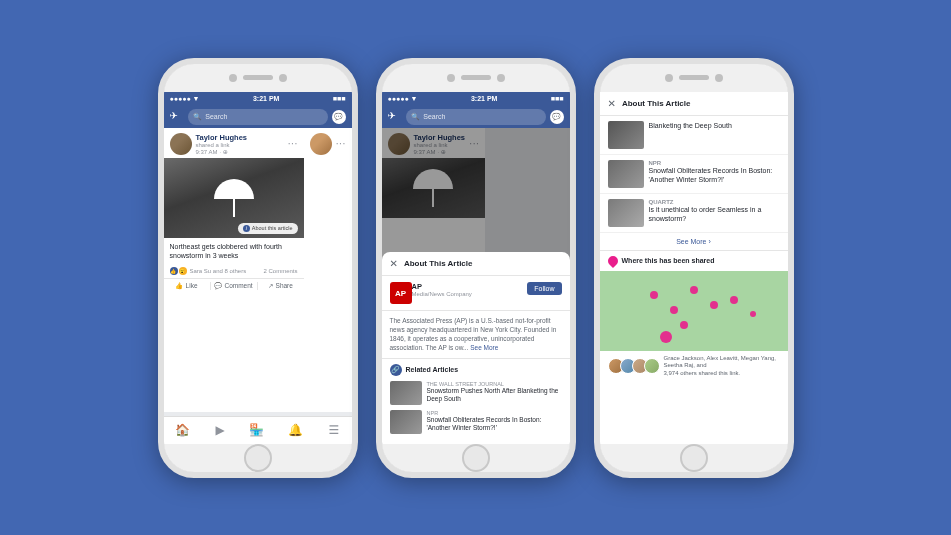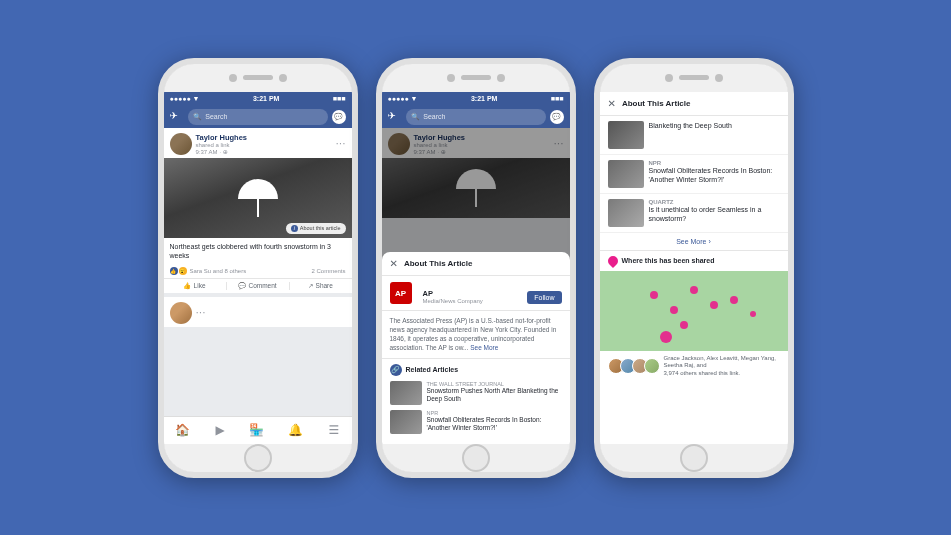--- a/index.html
+++ b/index.html
@@ -106,21 +106,21 @@
       font-size: 7px;
       color: #3b5998;
     }
 
     
     .feed {
       background: #e9ebee;
       flex: 1;
       overflow: hidden;
       display: flex;
-      flex-direction: column;
+      flex-direction: row;
     }
     .post-card {
       background: white;
       margin-bottom: 4px;
     }
     .post-header {
       display: flex;
       align-items: center;
       padding: 5px 6px 3px;
       gap: 4px;
@@ -295,23 +295,23 @@
       margin-right: 6px;
       cursor: pointer;
     }
     .modal-title {
       font-size: 8px;
       font-weight: bold;
       color: #1d2129;
     }
     .modal-publisher {
       display: flex;
-      align-items: flex-end;
+      align-items: flex-start;
       padding: 6px 8px;
-      gap: 11px;
+      gap: 0;
       border-bottom: 1px solid #e5e5e5;
     }
     .ap-logo {
       width: 22px; height: 22px;
       background: #cc0000;
       color: white;
       font-size: 8px;
       font-weight: bold;
       display: flex;
       align-items: center;

